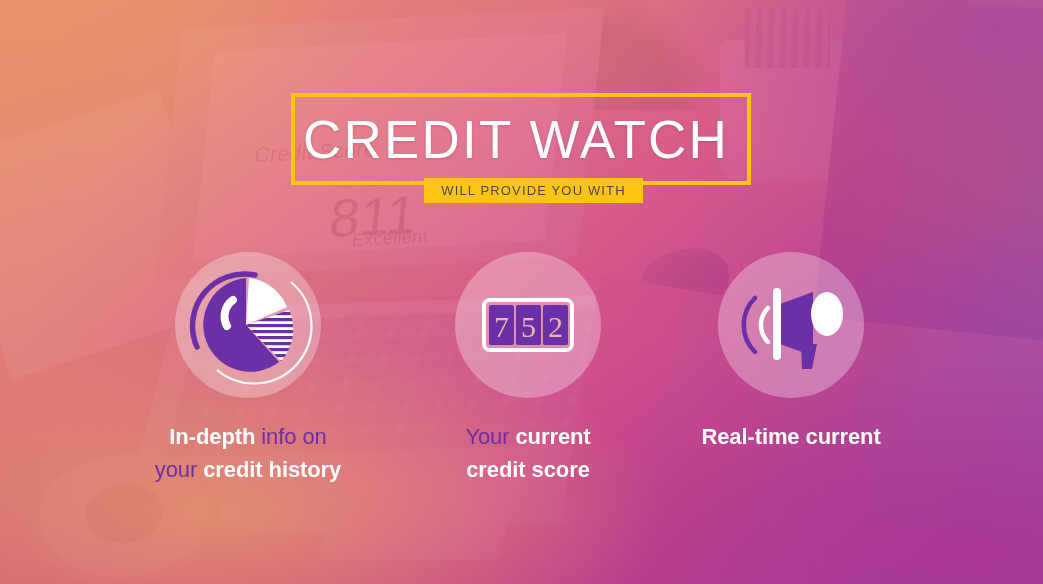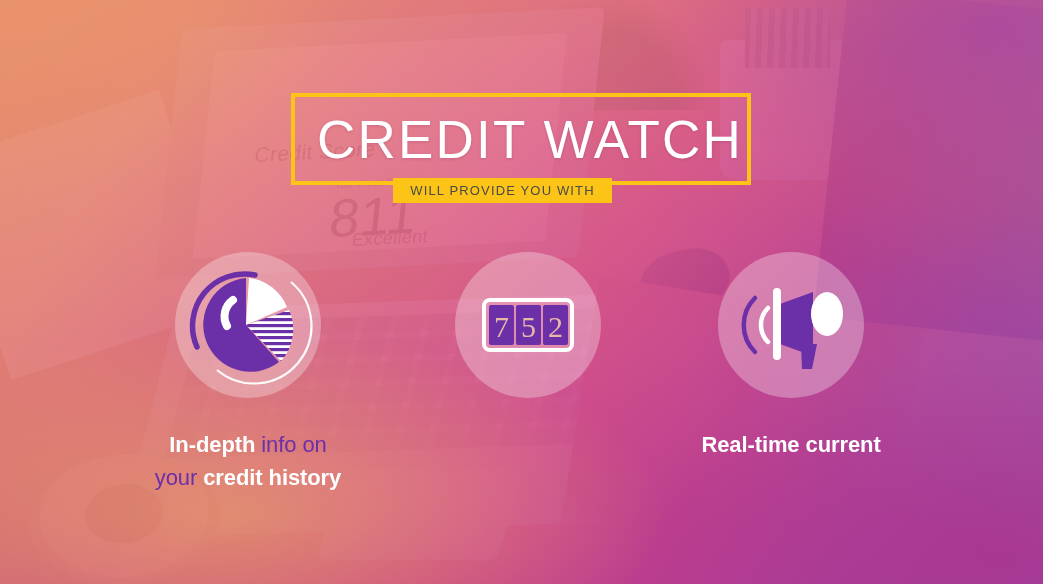--- a/index.html
+++ b/index.html
@@ -105,28 +105,28 @@
       radial-gradient(ellipse 46% 42% at 96% 4%, rgba(158,66,173,0.55) 0%, rgba(158,66,173,0) 72%),
       radial-gradient(ellipse 40% 40% at 4% 3%, rgba(234,147,107,0.55) 0%, rgba(234,147,107,0) 72%);
   }
 
   
   .title-box {
     position:absolute; left:291px; top:93px; width:460px; height:92px;
     border:4px solid #fbc416;
   }
   .title-text {
-    position:absolute; left:300px; top:93px; width:460px; height:92px;
+    position:absolute; left:286px; top:93px; width:460px; height:92px;
     display:flex; align-items:center; justify-content:center;
     color:#ffffff; font-size:53px; font-weight:300; letter-spacing:2.2px;
     line-height:1; white-space:nowrap;
     text-shadow:0 1px 3px rgba(120,30,80,.22);
   }
   .subtitle-bar {
-    position:absolute; left:393px; top:178px; width:219px; height:25px;
+    position:absolute; left:424px; top:178px; width:219px; height:25px;
     background:#fbc416;
     display:flex; align-items:center; justify-content:center;
   }
   .subtitle-text {
     color:#4a4a4a; font-size:13px; font-weight:400;
     letter-spacing:1.15px; white-space:nowrap;
   }
 
   
   .features { position:absolute; left:0; top:252px; width:1043px; height:230px; }
@@ -136,21 +136,21 @@
   .f3 { left:641px; }
 
   .circle {
     position:relative; width:146px; height:146px; margin:0 auto;
     border-radius:50%;
     background:rgba(255,255,255,0.30);
   }
   .circle svg { position:absolute; left:0; top:0; }
 
   .caption {
-    margin-top:30px; font-size:22px; line-height:1.50; letter-spacing:-0.1px;
+    margin-top:22px; font-size:22px; line-height:1.50; letter-spacing:-0.1px;
     color:#6b2fa8;
   }
   .caption b { color:#ffffff; font-weight:700; }
   .caption span { color:#6b2fa8; font-weight:400; }
   .cap-white-all { color:#ffffff; font-weight:700; }
 </style>
 </head>
 <body>
 
 <div id="stage">
@@ -223,20 +223,24 @@
         <svg width="146" height="146" viewBox="0 0 146 146">
           <rect x="29" y="48" width="88" height="50" rx="6" fill="none" stroke="#ffffff" stroke-width="4"></rect>
           <rect x="34" y="53" width="25" height="40" rx="2" fill="#6b2fa8"></rect>
           <rect x="61" y="53" width="25" height="40" rx="2" fill="#6b2fa8"></rect>
           <rect x="88" y="53" width="25" height="40" rx="2" fill="#6b2fa8"></rect>
           <text x="46.5" y="85" text-anchor="middle" font-family="'Liberation Serif',serif" font-size="30" fill="#e9b7a8">7</text>
           <text x="73.5" y="85" text-anchor="middle" font-family="'Liberation Serif',serif" font-size="30" fill="#e9b7a8">5</text>
           <text x="100.5" y="85" text-anchor="middle" font-family="'Liberation Serif',serif" font-size="30" fill="#e9b7a8">2</text>
         </svg>
       </div>
+      <div class="caption">
+        <span>Your </span><b>current</b><br>
+        <b>credit score</b>
+      </div>
     </div>
 
     <div class="feature f3">
       <div class="circle">
         <svg width="146" height="146" viewBox="0 0 146 146">
 
           <path d="M 37 46 A 38 38 0 0 0 37 100" fill="none" stroke="#6b2fa8" stroke-width="4.5" stroke-linecap="round"></path>
 
           <path d="M 50 56 A 24 24 0 0 0 50 90" fill="none" stroke="#ffffff" stroke-width="4.5" stroke-linecap="round"></path>
 

